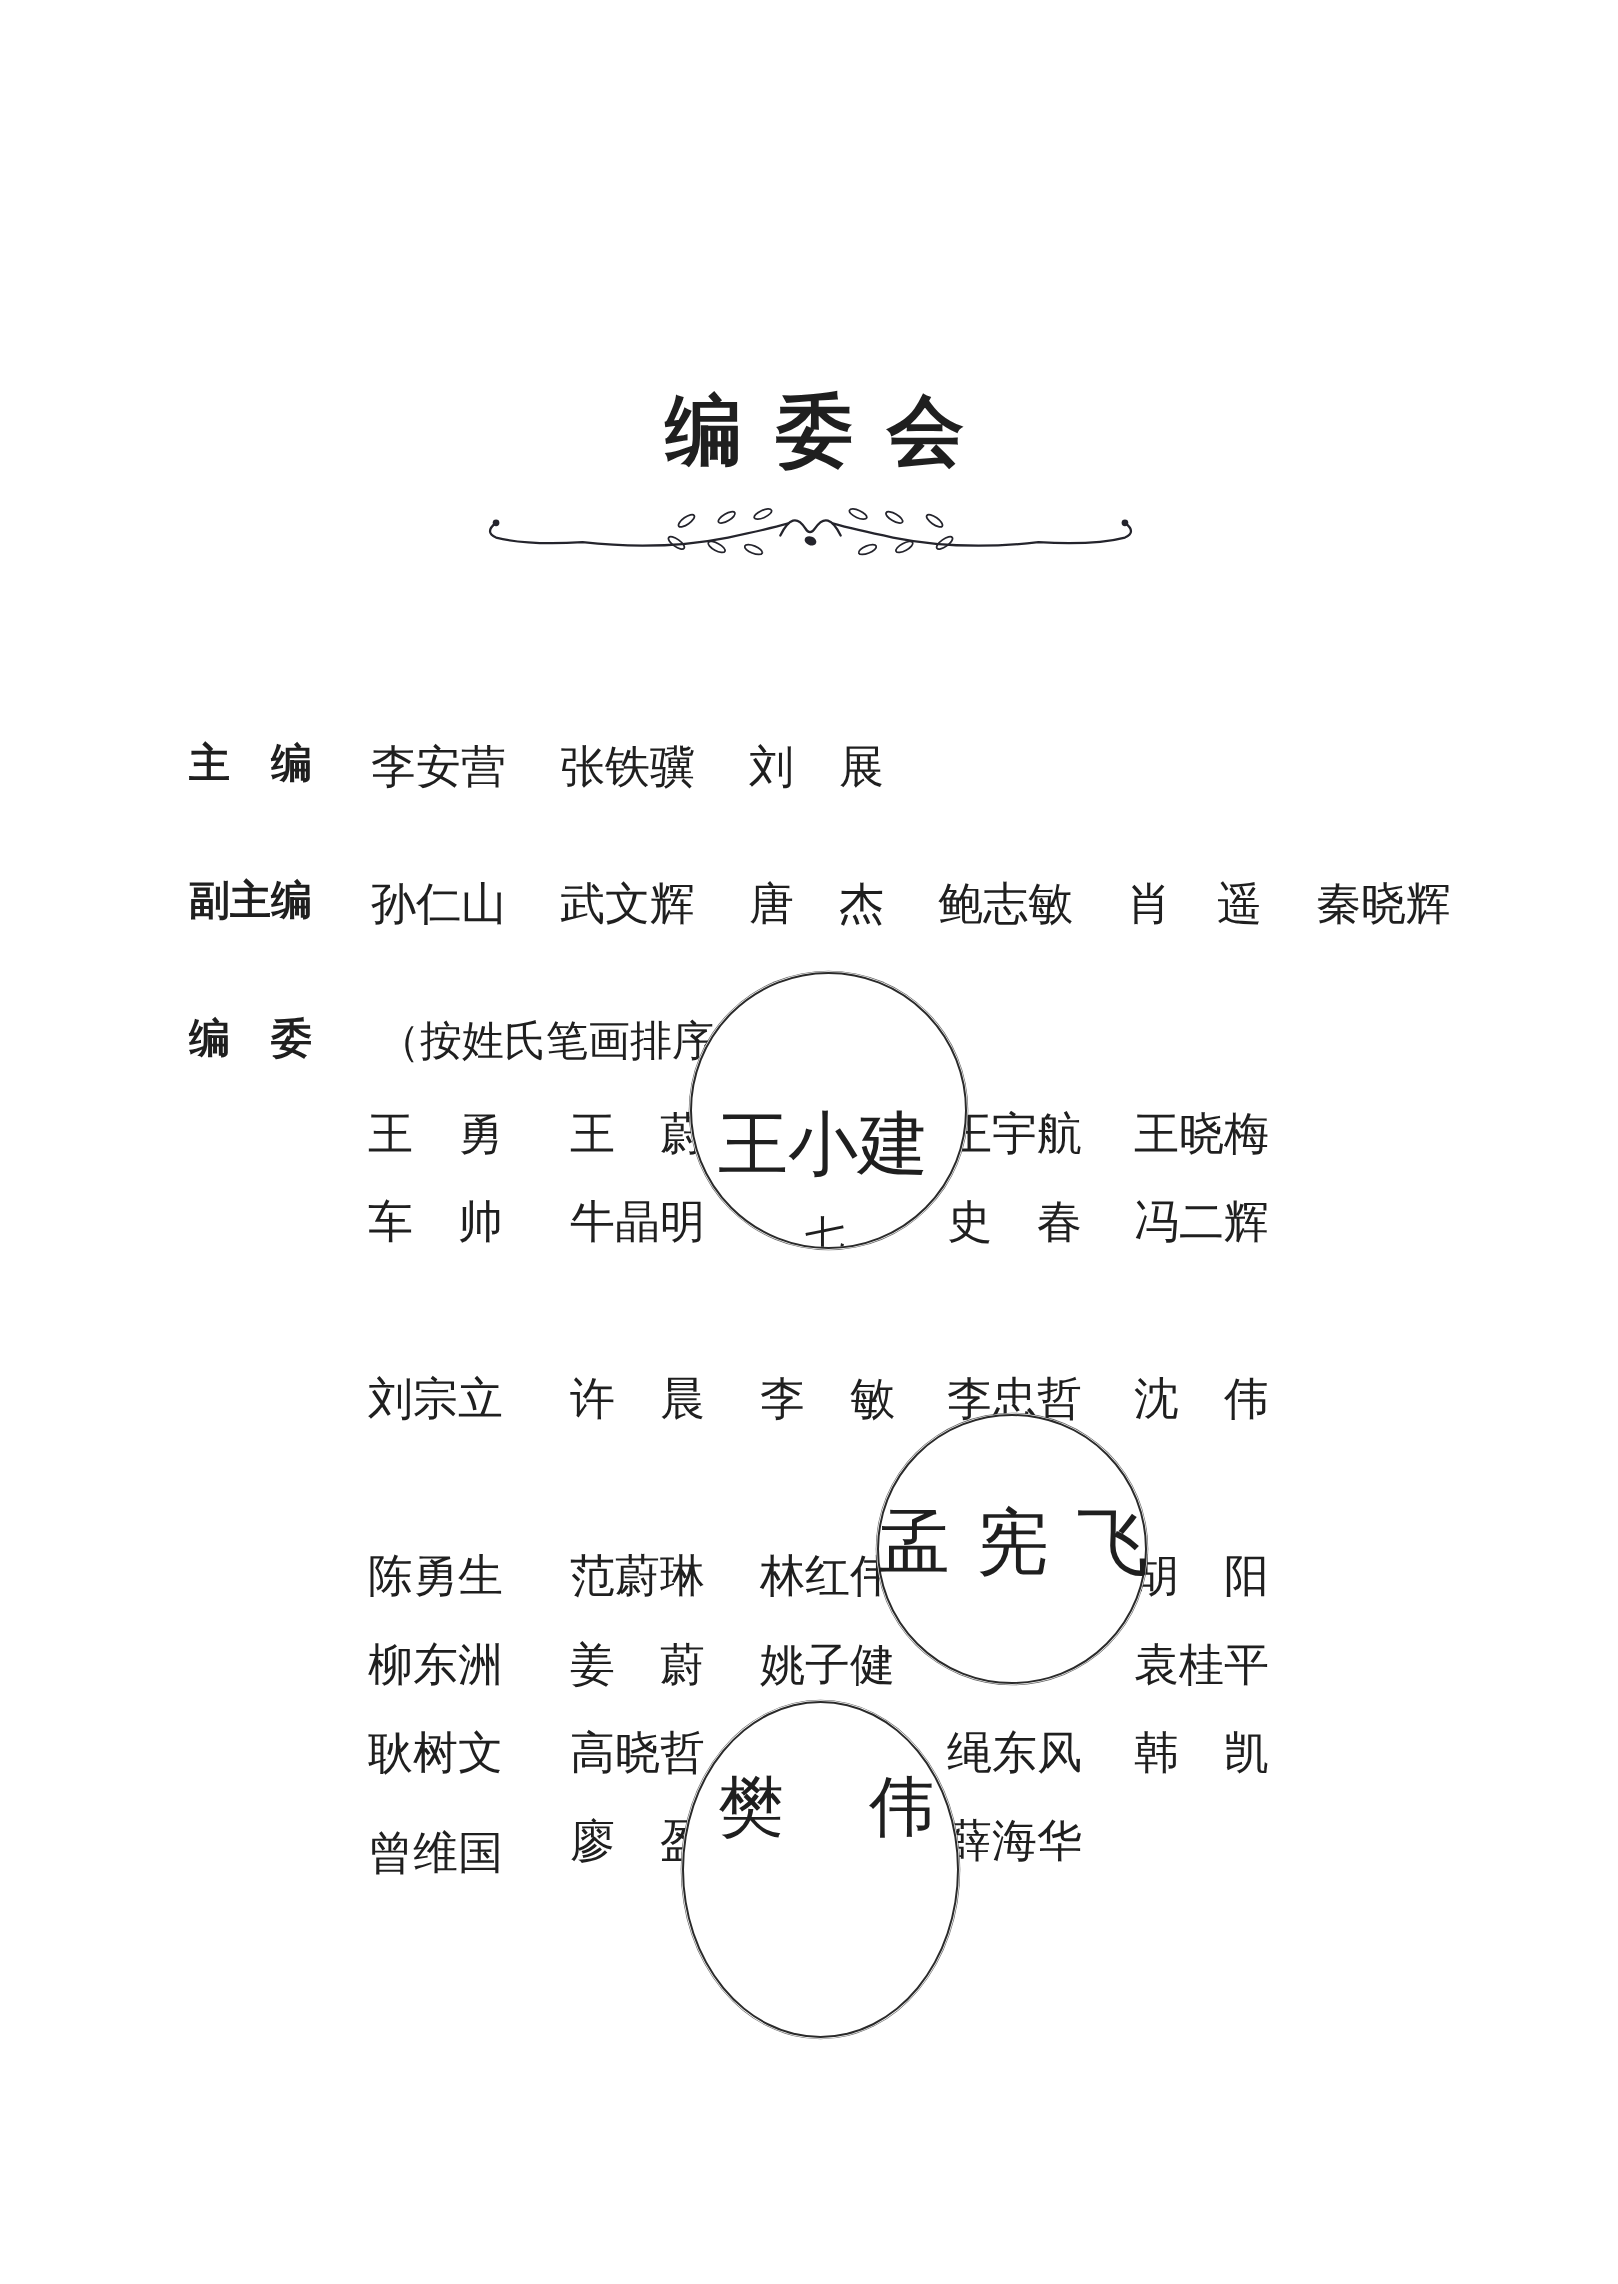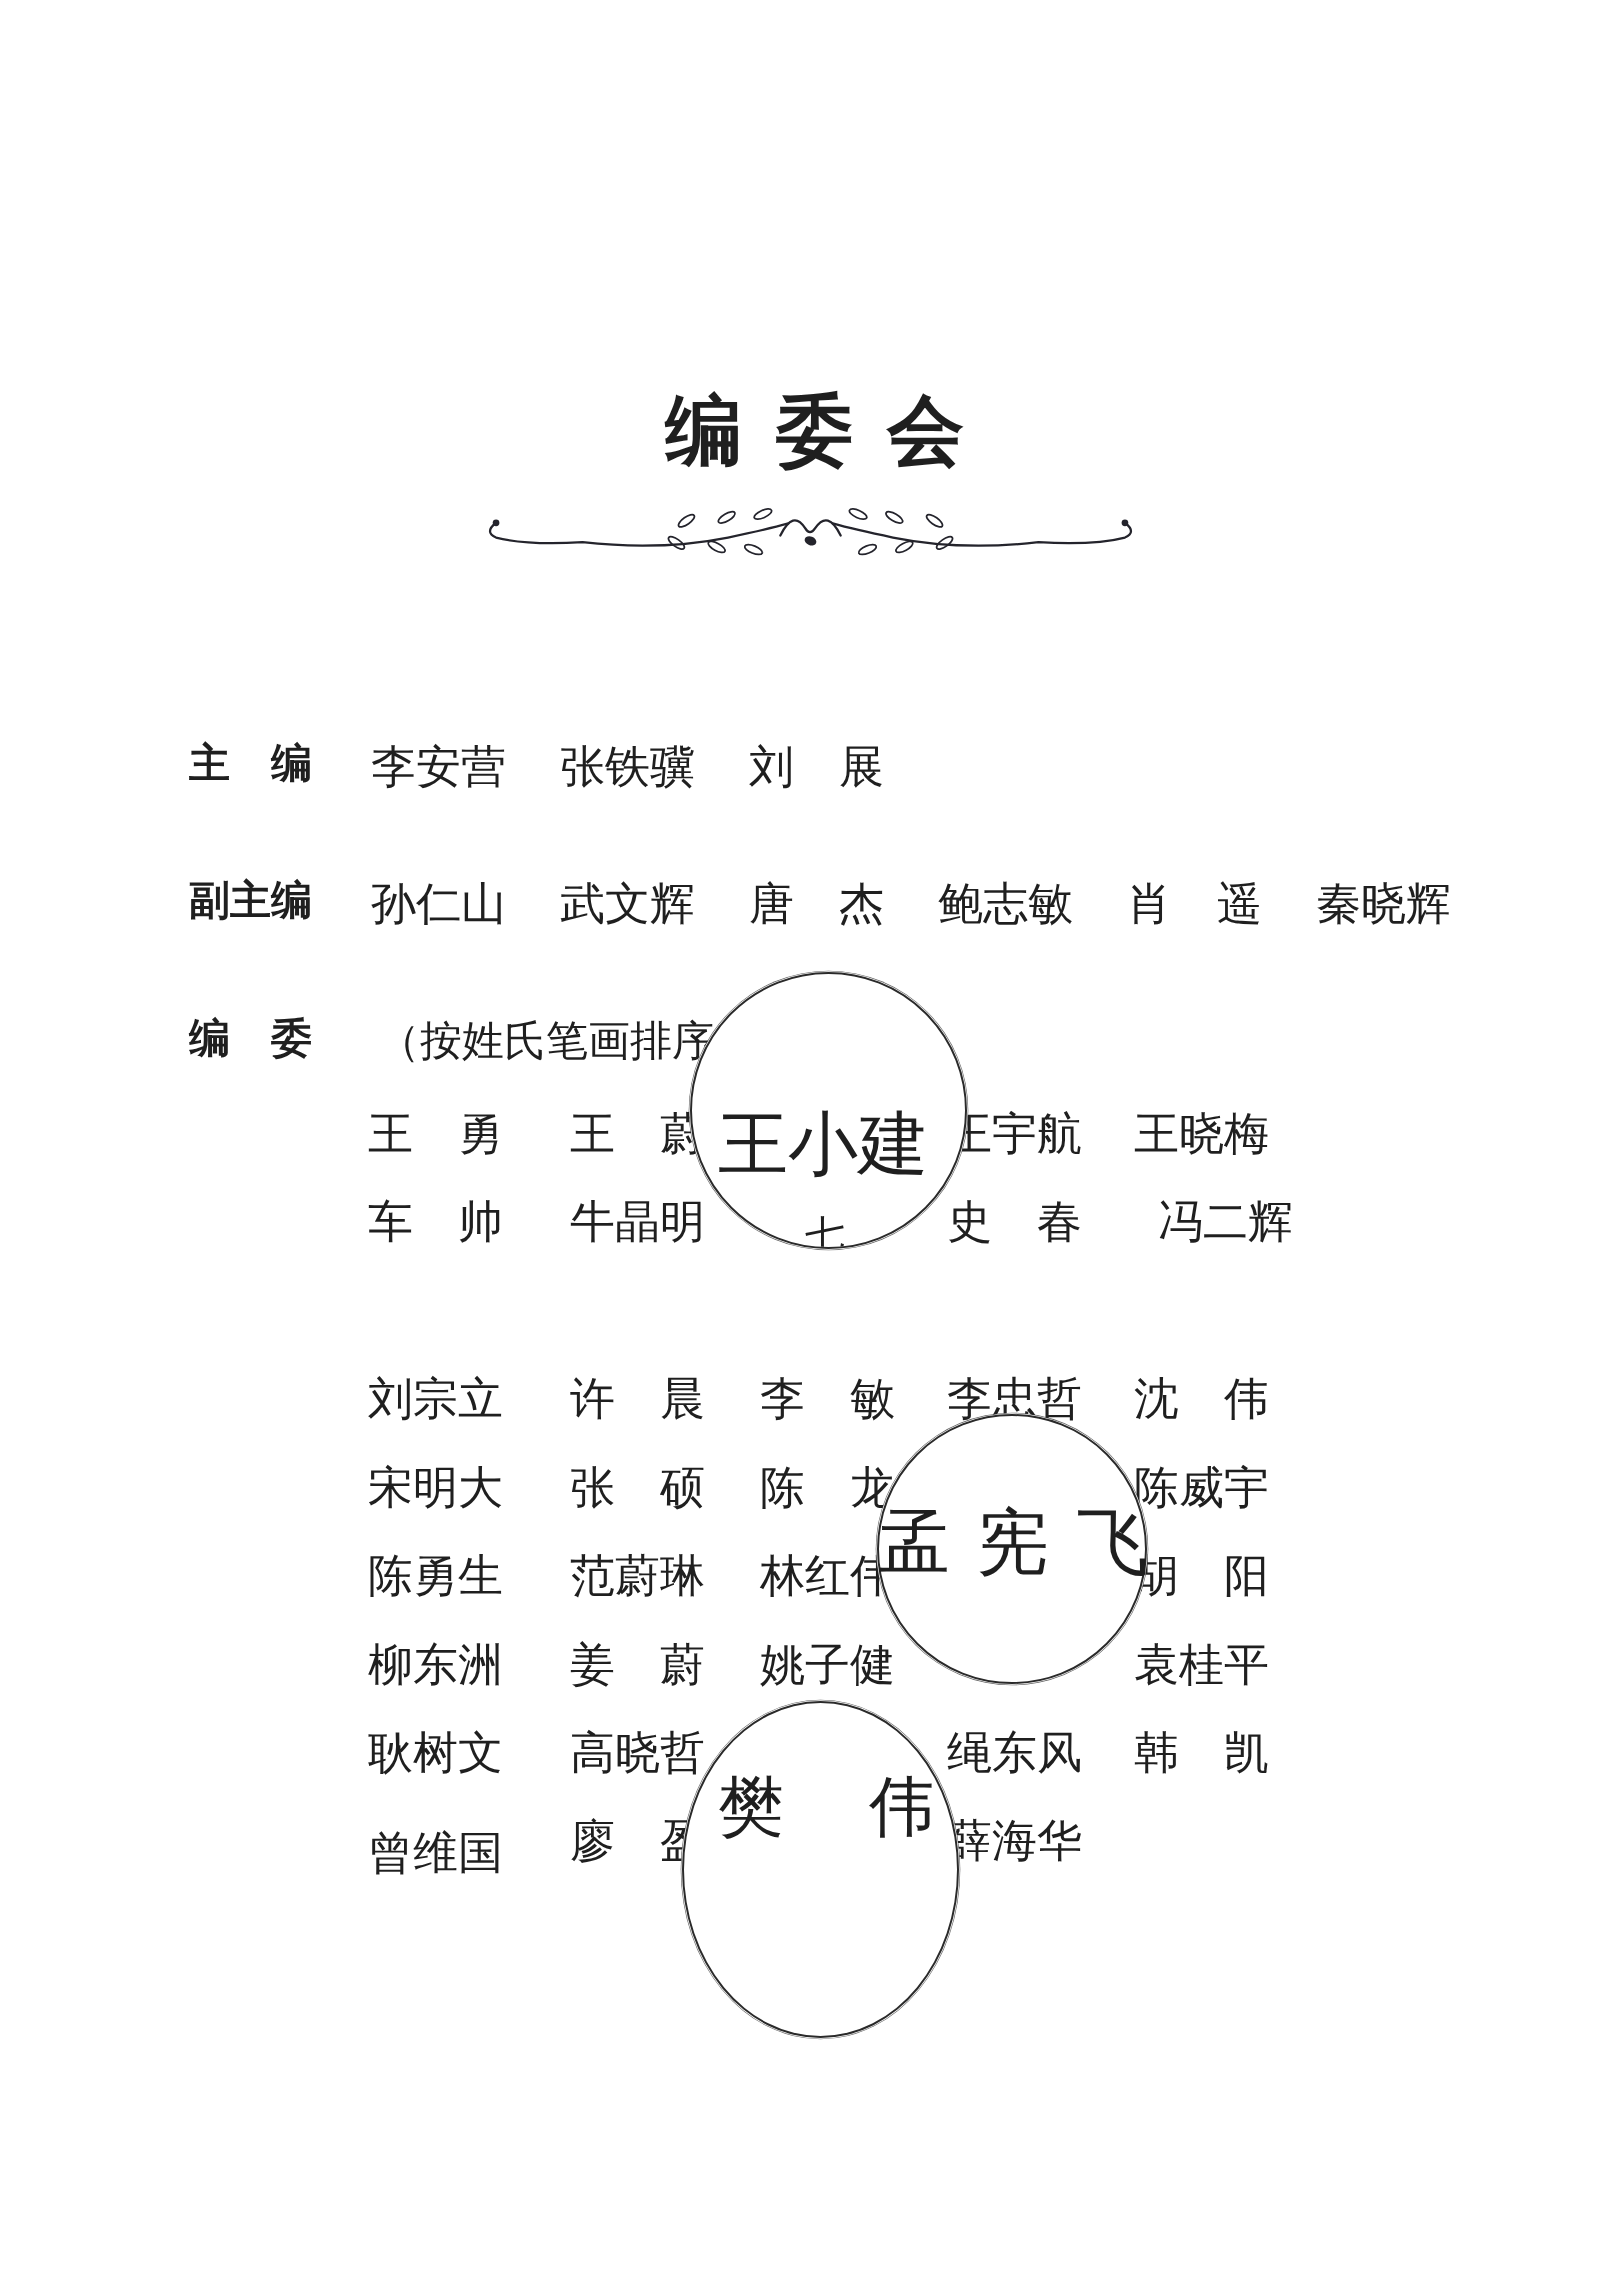--- a/index.html
+++ b/index.html
@@ -111,34 +111,28 @@
         <span class="grid-cell" style="left: 0px;">王　勇</span>
         <span class="grid-cell" style="left: 202px;">王　蔚</span>
         <span class="grid-cell" style="left: 392px;">王小建</span>
         <span class="grid-cell" style="left: 579px;">王宇航</span>
         <span class="grid-cell" style="left: 766px;">王晓梅</span>
       </div>
       <div class="grid-row" style="top: 88px;">
         <span class="grid-cell" style="left: 0px;">车　帅</span>
         <span class="grid-cell" style="left: 202px;">牛晶明</span>
         <span class="grid-cell" style="left: 579px;">史　春</span>
-        <span class="grid-cell" style="left: 766px; margin-left: 24px;">冯二辉</span>
+        <span class="grid-cell" style="left: 766px;">冯二辉</span>
       </div>
       <div class="grid-row" style="top: 265px;">
         <span class="grid-cell" style="left: 0px;">刘宗立</span>
         <span class="grid-cell" style="left: 202px;">许　晨</span>
         <span class="grid-cell" style="left: 392px;">李　敏</span>
         <span class="grid-cell" style="left: 579px;">李忠哲</span>
         <span class="grid-cell" style="left: 766px;">沈　伟</span>
-      </div>
-      <div class="grid-row" style="top: 354px;">
-        <span class="grid-cell" style="left: 0px;">宋明大</span>
-        <span class="grid-cell" style="left: 202px;">张　硕</span>
-        <span class="grid-cell" style="left: 392px;">陈　龙</span>
-        <span class="grid-cell" style="left: 766px;">陈威宇</span>
       </div>
       <div class="grid-row" style="top: 531px;">
         <span class="grid-cell" style="left: 0px;">柳东洲</span>
         <span class="grid-cell" style="left: 202px;">姜　蔚</span>
         <span class="grid-cell" style="left: 392px;">姚子健</span>
         <span class="grid-cell" style="left: 766px;">袁桂平</span>
       </div>
       <div class="grid-row" style="top: 442px;">
         <span class="grid-cell" style="left: 0px;">陈勇生</span>
         <span class="grid-cell" style="left: 202px;">范蔚琳</span>

